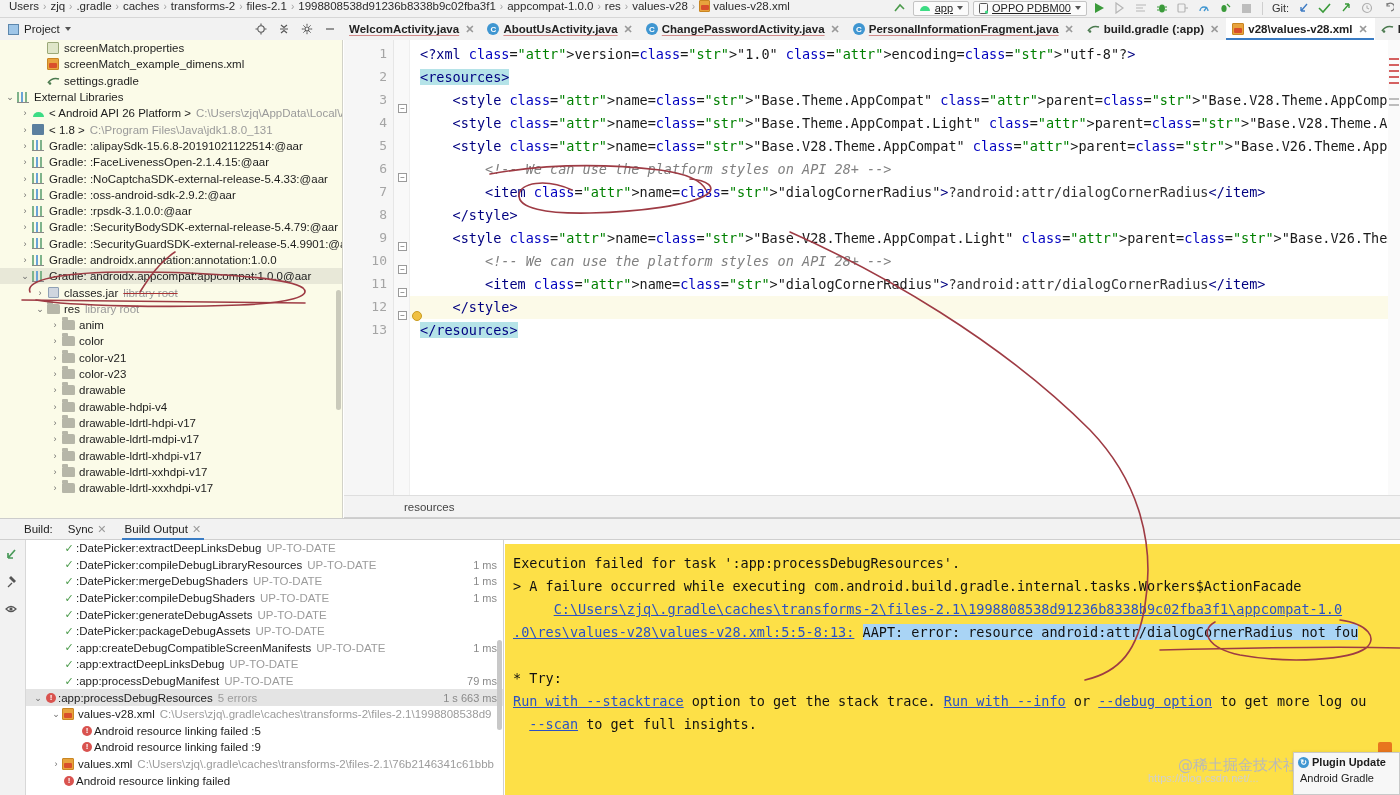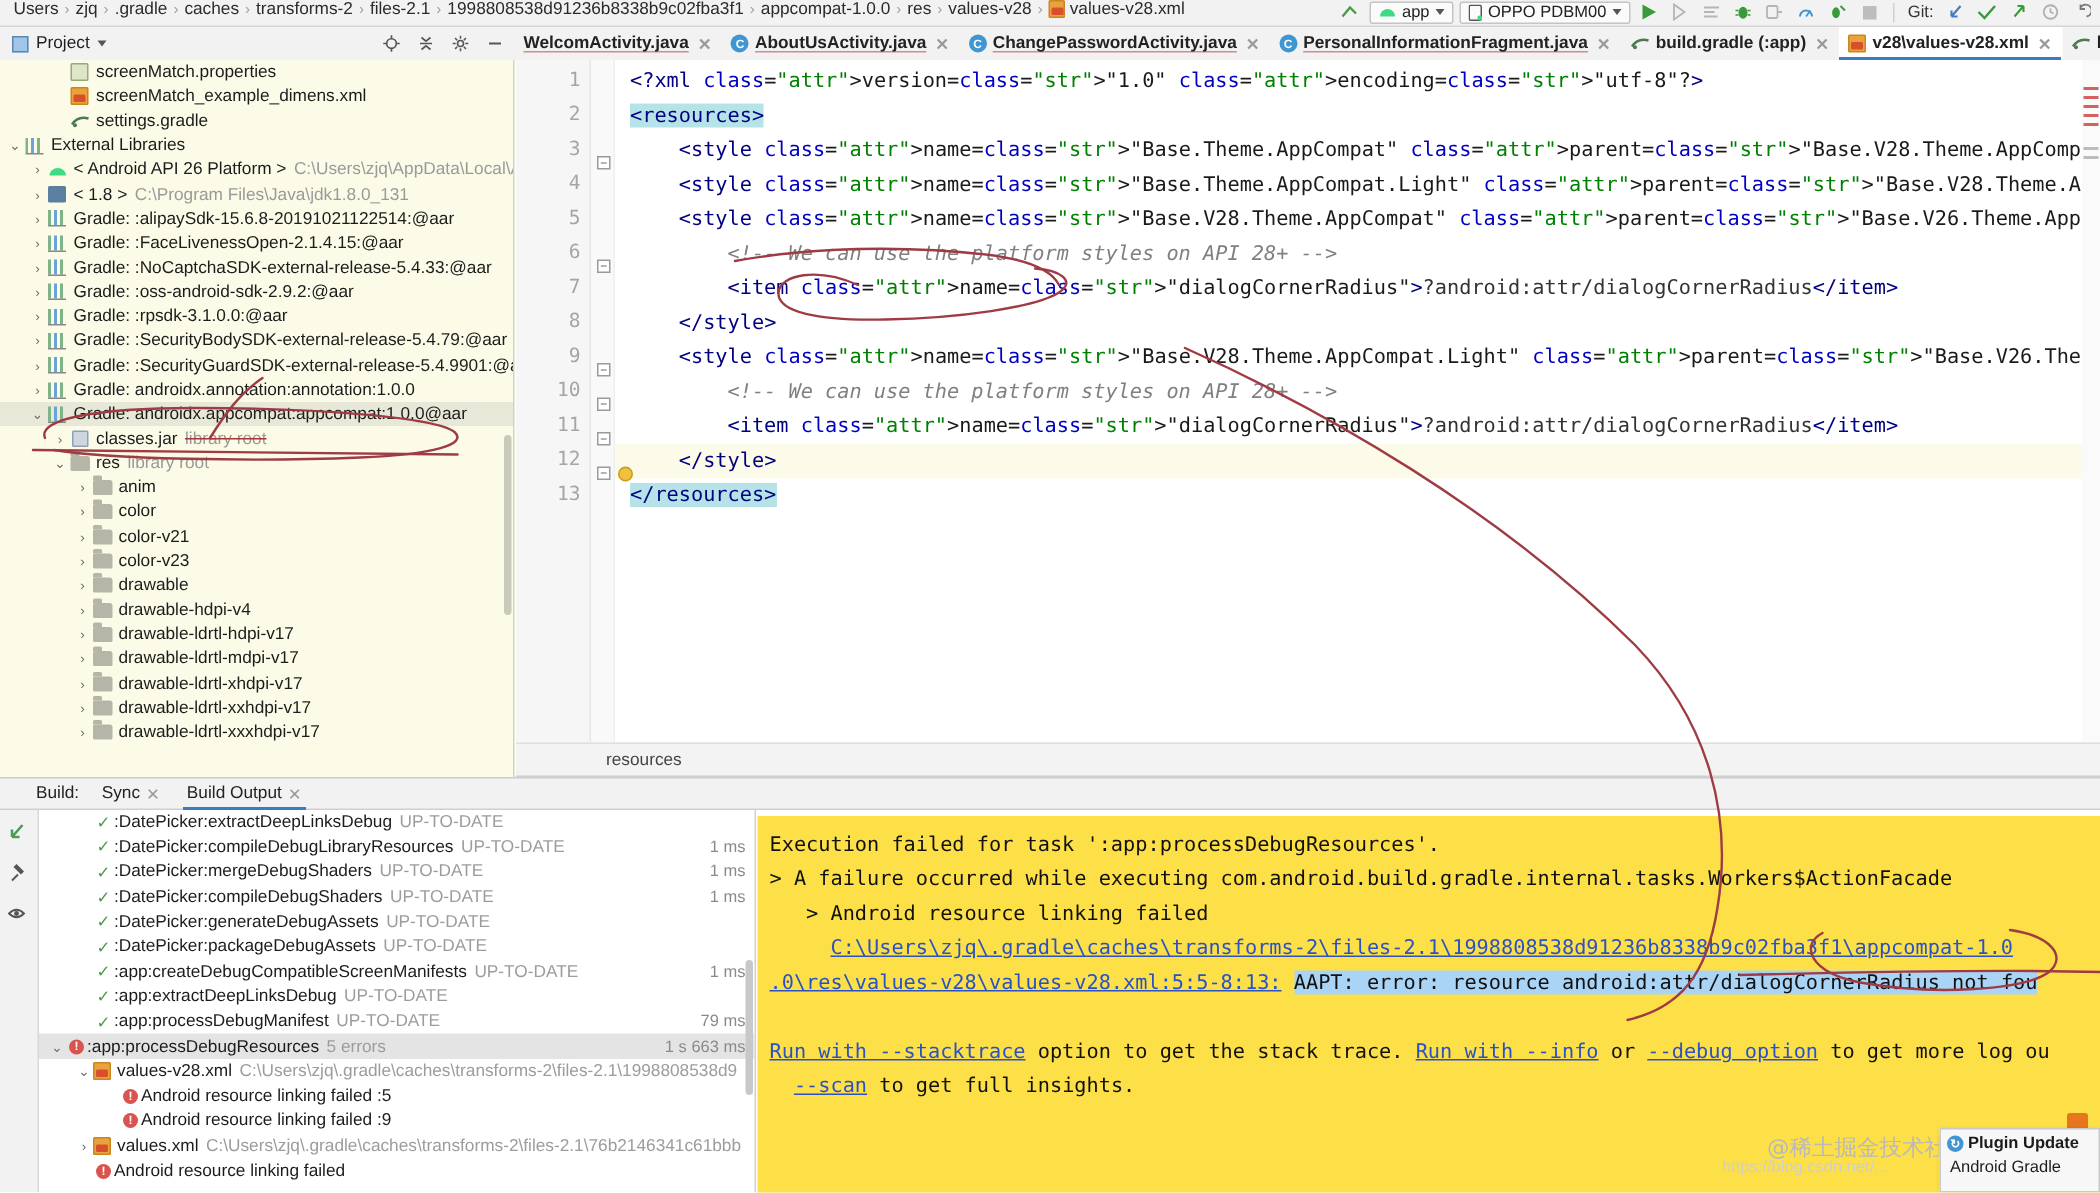--- a/index.html
+++ b/index.html
@@ -29,21 +29,21 @@
     border: 1px solid #c98622; border-radius: 1px; position: relative;
   }
   .mini-xml::after {
     content: ""; position: absolute; left: 1px; bottom: 1px;
     width: 8px; height: 5px; background: #d94f2b; border-radius: 1px;
   }
   .nav-right { margin-left: auto; display: flex; align-items: center; gap: 4px; padding-right: 4px; }
   .pill {
     display: inline-flex; align-items: center; gap: 4px;
     height: 15px; padding: 0 5px; border: 1px solid #c4c4c4; border-radius: 2px;
-    background: #fbfbfb; font-size: 11px; color: #222;
+    background: #fbfbfb; font-size: 11px; color: #222; text-decoration: underline;
   }
   .tri-down { width: 0; height: 0; border-left: 3.5px solid transparent; border-right: 3.5px solid transparent; border-top: 4px solid #555; }
   .tbtn { width: 17px; height: 16px; display: inline-flex; align-items: center; justify-content: center; }
   .vsep { width: 1px; height: 13px; background: #cfcfcf; margin: 0 3px; }
   .git-label { font-size: 11px; color: #333; padding: 0 2px; }
 
   
   .row2 { position: absolute; left: 0; top: 18px; width: 1400px; height: 22px; background: #f2f2f2; border-bottom: 1px solid #cfcfcf; }
   .proj-head {
     position: absolute; left: 0; top: 0; width: 343px; height: 22px;
@@ -811,24 +811,24 @@
         <span class="berr">
           <span class="berr-dot">!</span>
         </span>
         <span class="bname">Android resource linking failed</span>
       </div>
     </div>
 
   <div class="build-detail" id="build-detail-host">
       <div class="dline">Execution failed for task ':app:processDebugResources'.</div>
       <div class="dline">&gt; A failure occurred while executing com.android.build.gradle.internal.tasks.Workers$ActionFacade</div>
-      <div class="dline">   &gt; Android resource linking failed</div>
       <div class="dline">     <span class="dlink">C:\Users\zjq\.gradle\caches\transforms-2\files-2.1\1998808538d91236b8338b9c02fba3f1\appcompat-1.0</span></div>
       <div class="dline"><span class="dlink">.0\res\values-v28\values-v28.xml:5:5-8:13:</span> <span class="dhl">AAPT: error: resource android:attr/dialogCornerRadius not fou</span></div>
       <div class="dline">&nbsp;</div>
+      <div class="dline">* Try:</div>
       <div class="dline"><span class="dlink">Run with --stacktrace</span> option to get the stack trace. <span class="dlink">Run with --info</span> or <span class="dlink">--debug option</span> to get more log ou</div>
       <div class="dline">  <span class="dlink">--scan</span> to get full insights.</div>
     </div>
 
   <svg class="annot">
     <g stroke="#9e3b44" stroke-width="1.6" fill="none" stroke-linecap="round">
 
       <path d="M572 190 C545 178, 520 183, 519 195 C518 208, 545 214, 590 213 C640 212, 690 205, 706 195 C718 187, 706 180, 690 179"></path>
 
       <path d="M490 174 C540 165, 600 163, 660 170 C690 174, 702 182, 706 190"></path>

